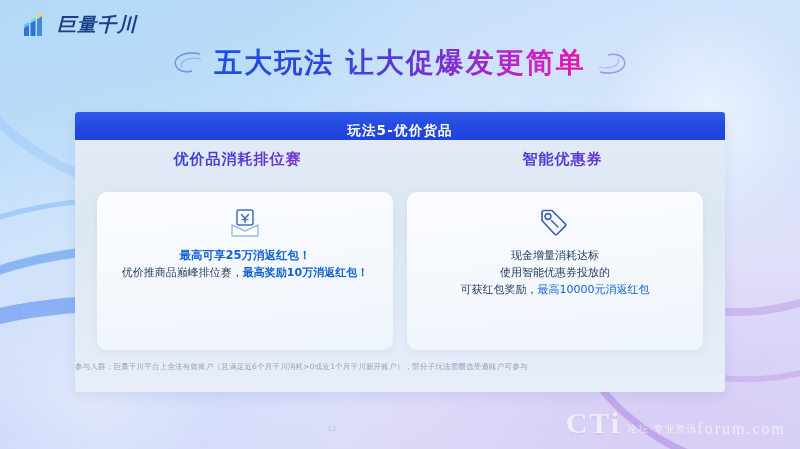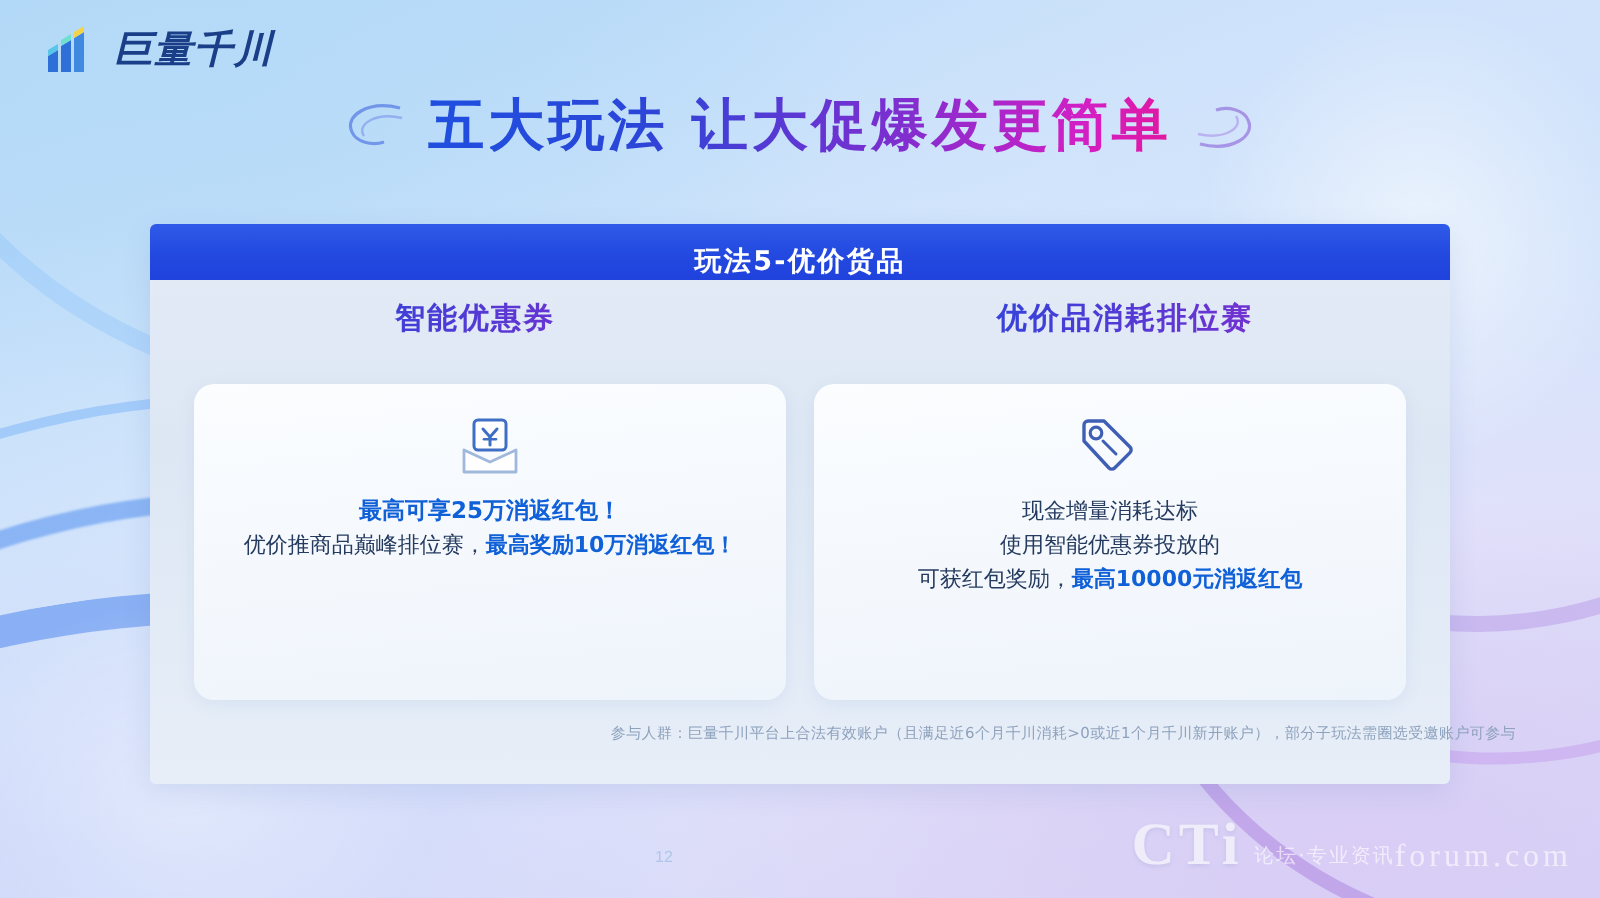--- a/index.html
+++ b/index.html
@@ -95,25 +95,25 @@
   .cards{position:absolute;left:22px;top:80px;width:606px;height:158px;display:flex;gap:14px;}
   .card{flex:1;background:linear-gradient(175deg,#fbfdff 0%,#f4f8fd 55%,#eef4fb 100%);
         border-radius:10px;box-shadow:0 2px 8px rgba(100,140,200,.10);
         display:flex;flex-direction:column;align-items:center;padding-top:14px;box-sizing:border-box;}
   .card-icon{height:34px;display:flex;align-items:center;justify-content:center;margin-bottom:7px;}
   .card-body{width:100%;text-align:center;}
   .line{font-size:11px;line-height:17px;color:#243a5e;white-space:nowrap;
         font-family:"DejaVu Sans","Liberation Sans",sans-serif;}
   .line.big{font-size:11.5px;font-weight:700;}
   .hl{color:#1060d8;font-weight:700;}
-  .hl2{color:#1060d8;font-weight:700;}
-
-  .footnote{position:absolute;left:0;top:250px;width:650px;text-align:right;
+  .hl2{color:#1060d8;font-weight:400;}
+
+  .footnote{position:absolute;left:0;top:250px;width:650px;text-align:left;
         font-size:7.5px;color:#8ea2bd;letter-spacing:.2px;white-space:nowrap;
-        font-family:"DejaVu Sans","Liberation Sans",sans-serif;padding-left:33px;}
+        font-family:"DejaVu Sans","Liberation Sans",sans-serif;}
 
   
   .pageno{position:absolute;left:0;top:424px;width:664px;text-align:center;
         font-size:8px;color:#9fc0e2;opacity:.75;}
 
   
   .wm{position:absolute;right:14px;bottom:12px;display:flex;align-items:flex-end;gap:6px;opacity:.62;}
   .wm-cti{font-size:30px;font-weight:700;color:#ffffff;letter-spacing:2px;line-height:28px;
         font-family:"Liberation Serif","DejaVu Serif",serif;text-shadow:0 1px 2px rgba(120,140,190,.35);}
   .wm-right{display:flex;flex-direction:row;line-height:12px;padding-bottom:2px;}
@@ -164,22 +164,22 @@
     </svg>
   </div>
 
   <div class="panel">
 
     <div class="panel-head">
       <span class="panel-head-text">玩法5-优价货品</span>
     </div>
 
     <div class="sec-titles">
+      <div class="sec-title">优价品消耗排位赛</div>
       <div class="sec-title">智能优惠券</div>
-      <div class="sec-title">优价品消耗排位赛</div>
     </div>
 
     <div class="cards">
 
       <div class="card">
         <div class="card-icon">
           <svg width="36" height="32" viewBox="0 0 36 32">
             <rect x="10" y="3" width="16" height="15" rx="2" fill="#ffffff" stroke="#3f6fc4" stroke-width="1.5"></rect>
             <path d="M14.5 7.5 L18 11.5 L21.5 7.5" fill="none" stroke="#3f6fc4" stroke-width="1.5" stroke-linecap="round"></path>
             <line x1="18" y1="11.5" x2="18" y2="15.5" stroke="#3f6fc4" stroke-width="1.5" stroke-linecap="round"></line>

